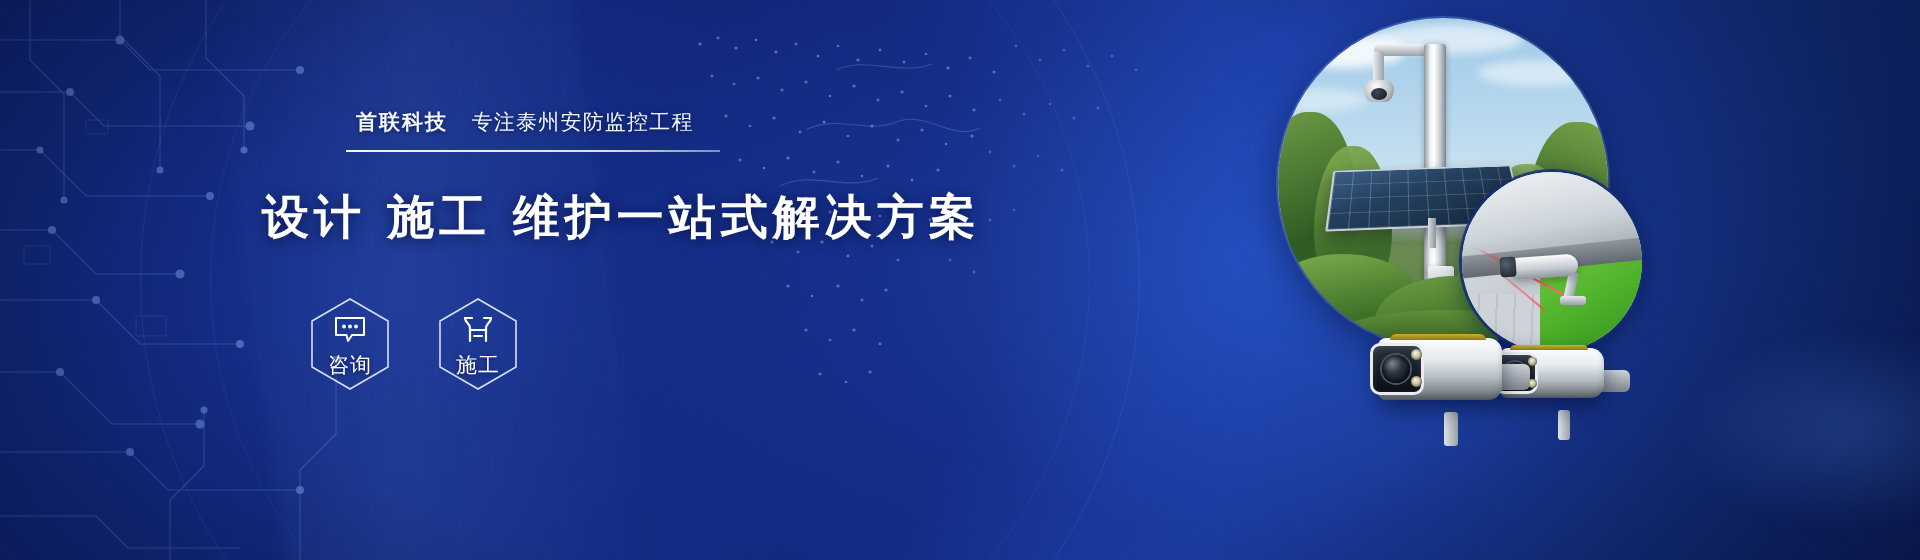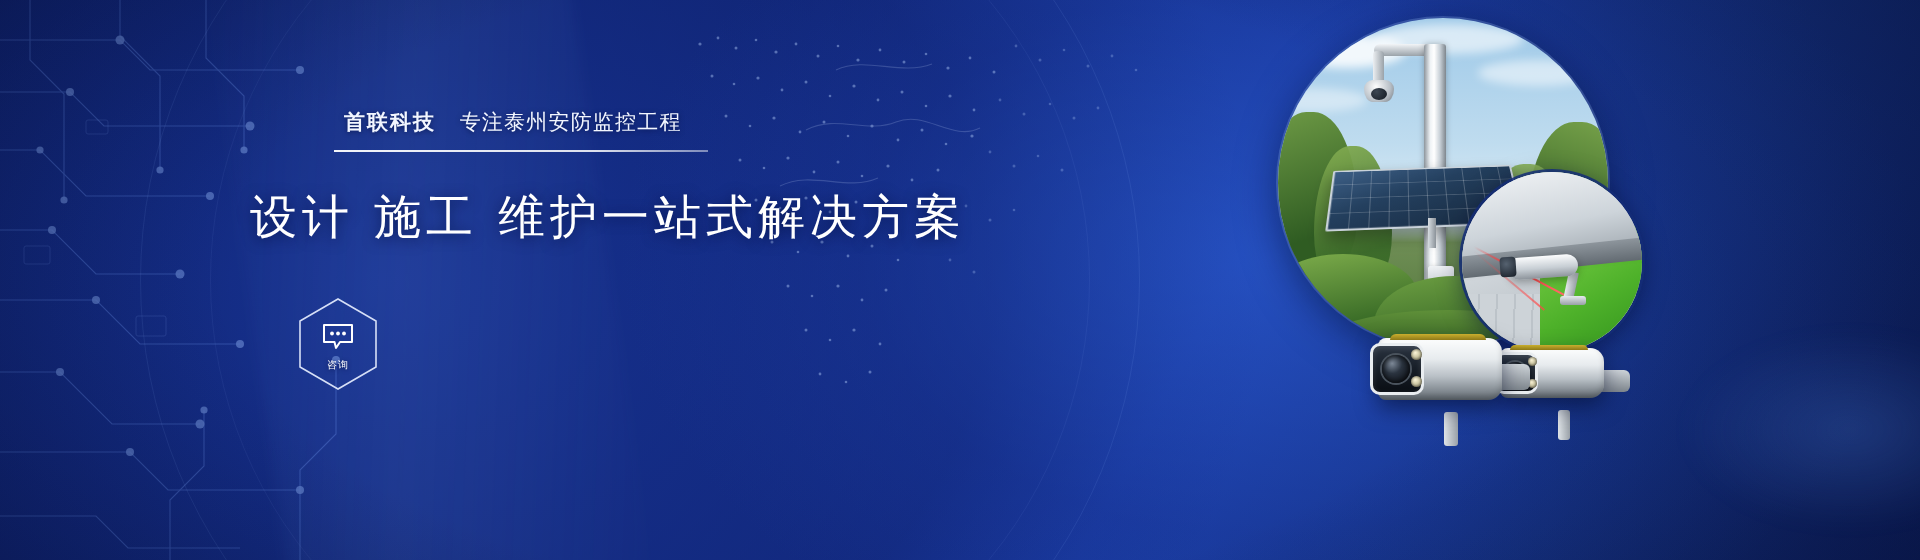--- a/index.html
+++ b/index.html
@@ -24,50 +24,50 @@
   .globe-arc2{position:absolute;left:210px;top:-160px;width:880px;height:880px;
     border:1px solid rgba(150,190,255,.07);border-radius:50%;}
   .sheen{position:absolute;left:250px;top:-60px;width:360px;height:700px;
     background:linear-gradient(100deg, rgba(120,170,255,0) 0%, rgba(130,175,255,.10) 45%, rgba(120,170,255,0) 100%);
     transform:rotate(-8deg);filter:blur(6px);}
   .dotmap{position:absolute;left:660px;top:10px;width:760px;height:440px;opacity:.55;}
   .vignette{position:absolute;inset:0;
     background:radial-gradient(ellipse 1400px 700px at 45% 50%, rgba(0,0,0,0) 45%, rgba(4,10,40,.55) 100%);}
 
   
-  .text-block{position:absolute;left:0;top:0;width:860px;height:452px;}
+  .text-block{position:absolute;left:12px;top:0;width:860px;height:452px;}
   .subtitle-wrap{position:absolute;left:344px;top:108px;width:372px;}
   .subtitle{
     font-size:21px;color:#f2f6ff;letter-spacing:1.2px;white-space:nowrap;
     text-shadow:0 1px 5px rgba(0,10,50,.6);
   }
   .subtitle .brand{font-weight:700;letter-spacing:2px;}
   .rule{
     position:absolute;left:334px;top:150px;width:374px;height:2px;
     background:linear-gradient(90deg, rgba(255,255,255,.95) 0%, rgba(255,255,255,.85) 70%, rgba(255,255,255,.45) 100%);
   }
   .title{
     position:absolute;left:250px;top:186px;
-    font-size:47px;font-weight:400;color:#ffffff;letter-spacing:5px;white-space:nowrap;
+    font-size:47px;font-weight:700;color:#ffffff;letter-spacing:5px;white-space:nowrap;
     text-shadow:0 2px 14px rgba(2,12,60,.75);
   }
 
   
   .hex-row{position:absolute;left:296px;top:296px;display:flex;gap:44px;}
   .hex{
     position:relative;width:84px;height:96px;
     display:flex;flex-direction:column;align-items:center;justify-content:center;
   }
   .hex .frame{position:absolute;inset:0;}
   .hex .frame svg{display:block;width:84px;height:96px;}
   .hex .glyph{position:relative;z-index:2;height:40px;width:40px;margin-bottom:1px;
     display:flex;align-items:center;justify-content:center;}
   .hex .glyph svg{display:block;}
   .hex .cap{
-    position:relative;z-index:2;font-size:10px;color:#ffffff;letter-spacing:1px;
+    position:relative;z-index:2;font-size:21px;color:#ffffff;letter-spacing:1px;
     text-shadow:0 1px 4px rgba(0,10,50,.7);
   }
 
   
   .photos{position:absolute;right:0;top:0;width:760px;height:560px;}
   .big-circle{
     position:absolute;left:118px;top:18px;width:330px;height:330px;border-radius:50%;
     overflow:hidden;box-shadow:0 0 0 2px rgba(170,205,255,.22), 0 10px 40px rgba(2,10,45,.5);
   }
   .small-circle{
@@ -358,20 +358,37 @@
             <circle cx="11" cy="11.5" r="1.9" fill="#ffffff"></circle>
             <circle cx="17" cy="11.5" r="1.9" fill="#ffffff"></circle>
             <circle cx="23" cy="11.5" r="1.9" fill="#ffffff"></circle>
           </svg>
         </span>
         <span class="cap">咨询</span>
       </div>
 
 
 
+      <div class="hex">
+        <span class="frame">
+          <svg viewBox="0 0 84 96">
+              <polygon points="42,3 80,25 80,71 42,93 4,71 4,25" fill="none" stroke="#e6eeff" stroke-width="1.6" opacity=".92"></polygon>
+            </svg>
+        </span>
+        <span class="glyph">
+          <svg width="34" height="32" viewBox="0 0 34 32">
+            <path d="M4 4 C4 9, 9 9, 9 14 L9 27" fill="none" stroke="#ffffff" stroke-width="2.2" stroke-linecap="round"></path>
+            <path d="M30 4 C30 9, 25 9, 25 14 L25 27" fill="none" stroke="#ffffff" stroke-width="2.2" stroke-linecap="round"></path>
+            <path d="M4 4 H11 M23 4 H30" stroke="#ffffff" stroke-width="2.2" stroke-linecap="round"></path>
+            <path d="M9 16 H25" stroke="#ffffff" stroke-width="2.2" stroke-linecap="round"></path>
+            <path d="M13 22 H21" stroke="#ffffff" stroke-width="2" stroke-linecap="round"></path>
+          </svg>
+        </span>
+        <span class="cap">施工</span>
+      </div>
 
     </div>
   </div>
 
   <div class="photos">
 
     <div class="glow"></div>
 
     <div class="big-circle">
       <div class="scene-pole">

